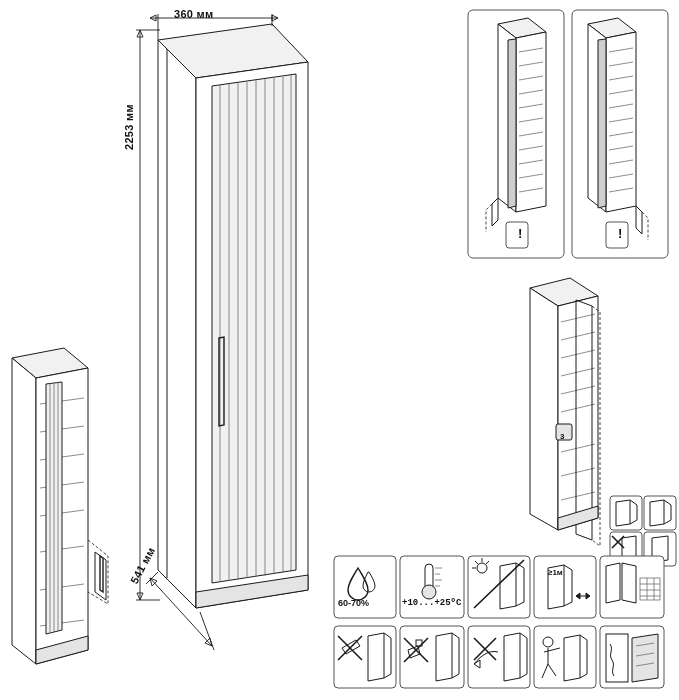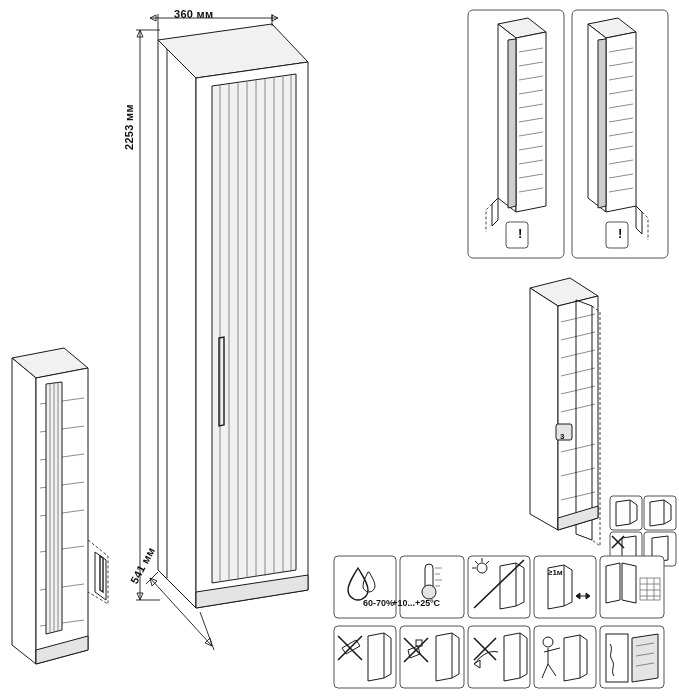--- a/index.html
+++ b/index.html
@@ -4,23 +4,23 @@
 <style>
   html,body{margin:0;padding:0;background:#ffffff;}
   body{width:679px;height:700px;position:relative;overflow:hidden;
        font-family:"Liberation Sans",sans-serif;color:#1b1b1b;}
   .canvas{position:absolute;left:0;top:0;width:679px;height:700px;}
   svg{display:block;}
   .dim-label{position:absolute;font-weight:bold;font-size:11px;letter-spacing:.3px;color:#111;}
   #dim-width{left:174px;top:8px;}
   #dim-height{left:123px;top:150px;transform:rotate(-90deg);transform-origin:left top;}
   #dim-depth{left:128px;top:580px;transform:rotate(-62deg);transform-origin:left top;}
-  .ico-cap{position:absolute;font-weight:bold;font-size:9px;color:#111;text-align:right;}
+  .ico-cap{position:absolute;font-weight:bold;font-size:9px;color:#111;text-align:left;}
   #cap-hum{left:338px;top:598px;width:56px;}
-  #cap-temp{left:390px;top:598px;width:50px;}
+  #cap-temp{left:402px;top:598px;width:50px;font-family:Liberation Mono, monospace;}
   .badge-num{position:absolute;font-size:8px;font-weight:bold;color:#111;}
   #badge-3{left:560px;top:432px;}
   .warn-glyph{position:absolute;font-weight:bold;font-size:13px;color:#111;}
   #warn-1{left:518px;top:226px;}
   #warn-2{left:618px;top:226px;}
   #m1-label{position:absolute;left:548px;top:568px;font-size:8px;font-weight:bold;}
 </style>
 </head>
 <body>
 

